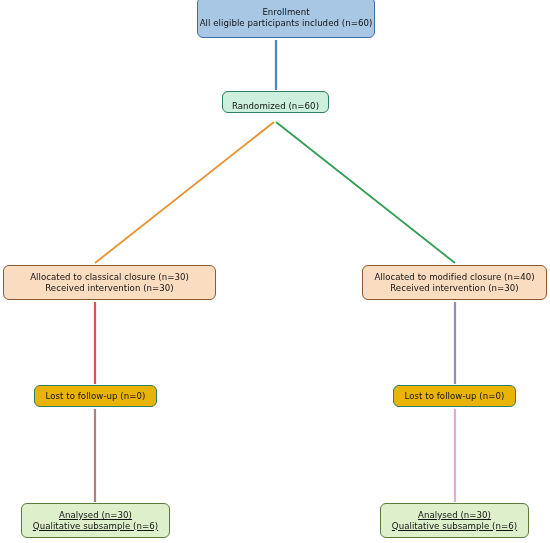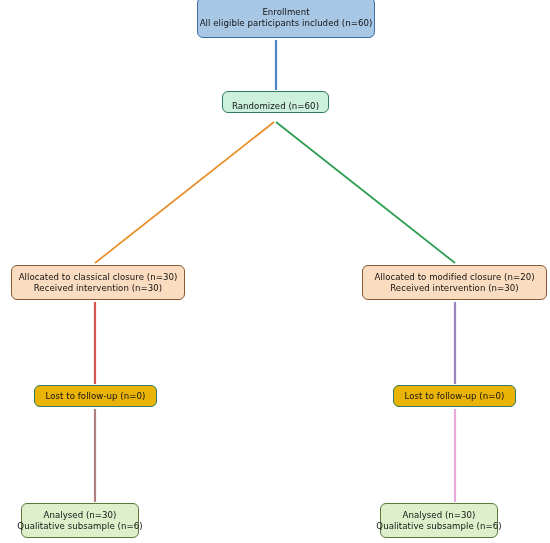--- a/index.html
+++ b/index.html
@@ -68,43 +68,43 @@
   }
   
   .node-alloc {
     background: #fadcc0;
     border-color: #8a5a34;
     height: 35px;
   }
   #node-alloc-left {
     left: 3px;
     top: 265px;
-    width: 174px;
-    margin-left: 8px;
+    width: 213px;
   }
   #node-alloc-right {
     left: 362px;
     top: 265px;
     width: 185px;
   }
   
   .node-lost {
     background: #eab308;
     border-color: #2e7d60;
     height: 22px;
     width: 123px;
   }
   #node-lost-left  { left: 34px;  top: 385px; }
   #node-lost-right { left: 393px; top: 385px; }
   
   .node-analysed {
     background: #ddf0cb;
     border-color: #5b7a3a;
     height: 35px;
-    width: 118px;
+    width: 149px;
+    text-decoration: underline;
   }
   #node-analysed-left  { left: 21px;  top: 503px; }
   #node-analysed-right { left: 380px; top: 503px; }
 </style>
 </head>
 <body>
 
 <div id="diagram-root">
 
   <svg id="connector-layer" viewBox="0 0 550 543" width="550" height="543" xmlns="http://www.w3.org/2000/svg">
@@ -125,21 +125,21 @@
   <div class="node" id="node-randomized">
     <span class="line">Randomized (n=60)</span>
   </div>
 
   <div class="node node-alloc" id="node-alloc-left">
     <span class="line">Allocated to classical closure (n=30)</span>
     <span class="line">Received intervention (n=30)</span>
   </div>
 
   <div class="node node-alloc" id="node-alloc-right">
-    <span class="line">Allocated to modified closure (n=20)</span>
+    <span class="line">Allocated to modified closure (n=40)</span>
     <span class="line">Received intervention (n=30)</span>
   </div>
 
   <div class="node node-lost" id="node-lost-left">
     <span class="line">Lost to follow-up (n=0)</span>
   </div>
 
   <div class="node node-lost" id="node-lost-right">
     <span class="line">Lost to follow-up (n=0)</span>
   </div>

